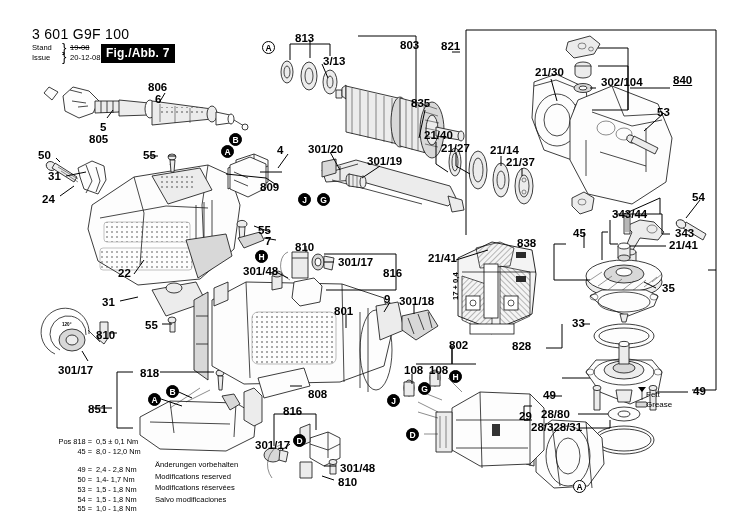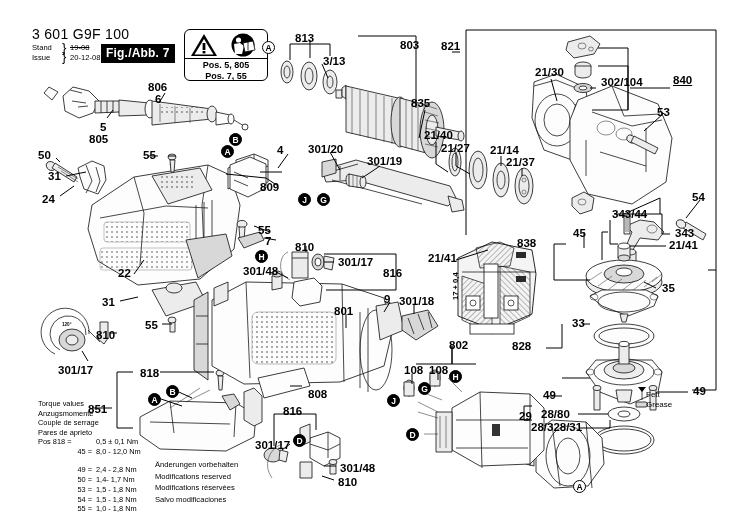--- a/index.html
+++ b/index.html
@@ -495,51 +495,23 @@
   <div id="stand-row">
     <span>Stand</span>
     <span>Issue</span>
   </div>
   <div class="brace" style="left:62px;top:43px;">}</div>
   <div class="brace" style="left:62px;top:52px;">}</div>
   <div id="date-old">19-08</div>
   <div id="date-new">20-12-08</div>
   <div id="figbox">Fig./Abb. 7</div>
 
-  <div id="warnbox">
-    <svg width="82" height="27" style="position:absolute;left:0;top:0;">
-      <g>
-        <path d="M19,4 L32,26 L6,26 Z" fill="#000"></path>
-        <path d="M19,9 L28.5,24.5 L9.5,24.5 Z" fill="#fff"></path>
-        <rect x="17.6" y="13" width="2.8" height="7" fill="#000"></rect>
-        <rect x="17.6" y="21" width="2.8" height="2.4" fill="#000"></rect>
-      </g>
-      <g>
-        <circle cx="58" cy="15" r="11.5" fill="#000"></circle>
-        <circle cx="53.5" cy="10" r="2.6" fill="#fff"></circle>
-        <path d="M49,14 l6,-1 l4,3 l-2,8 l-7,0 z" fill="#fff"></path>
-        <path d="M58,13 l10,-2 l2,9 l-10,2 z" fill="#fff" stroke="#000" stroke-width=".8"></path>
-        <path d="M63,11.5 l0,9" stroke="#000" stroke-width=".8" fill="none"></path>
-      </g>
-    </svg>
-    <div id="warn-div"></div>
-    <div id="warn-txt">
-      <div>Pos. 5, 805</div>
-      <div>Pos. 7, 55</div>
-    </div>
-  </div>
-
-  <div id="torque">
-    <span class="row">Torque values</span>
-    <span class="row">Anzugsmomente</span>
-    <span class="row">Couple de serrage</span>
-    <span class="row">Pares de aprieto</span>
-  </div>
+
   <div id="tq-list">
-      <span class="tr"><span style="display: inline-block; width: 54px; text-align: left;">Pos 818 =</span><span style="margin-left: 4px;">0,5 ± 0,1 Nm</span></span>
+      <span class="tr"><span style="display: inline-block; width: 54px; text-align: right;">Pos 818 =</span><span style="margin-left: 4px;">0,5 ± 0,1 Nm</span></span>
       <span class="tr"><span style="display: inline-block; width: 54px; text-align: right;">45 =</span><span style="margin-left: 4px;">8,0 - 12,0 Nm</span></span>
       <span class="tr"><span style="display: inline-block; width: 54px; text-align: right; margin-top: 8px;">49 =</span><span style="margin-left: 4px;">2,4 - 2,8 Nm</span></span>
       <span class="tr"><span style="display: inline-block; width: 54px; text-align: right;">50 =</span><span style="margin-left: 4px;">1,4- 1,7 Nm</span></span>
       <span class="tr"><span style="display: inline-block; width: 54px; text-align: right;">53 =</span><span style="margin-left: 4px;">1,5 - 1,8 Nm</span></span>
       <span class="tr"><span style="display: inline-block; width: 54px; text-align: right;">54 =</span><span style="margin-left: 4px;">1,5 - 1,8 Nm</span></span>
       <span class="tr"><span style="display: inline-block; width: 54px; text-align: right;">55 =</span><span style="margin-left: 4px;">1,0 - 1,8 Nm</span></span>
     </div>
 
   <div id="mods">
     <span>Änderungen vorbehalten</span>

